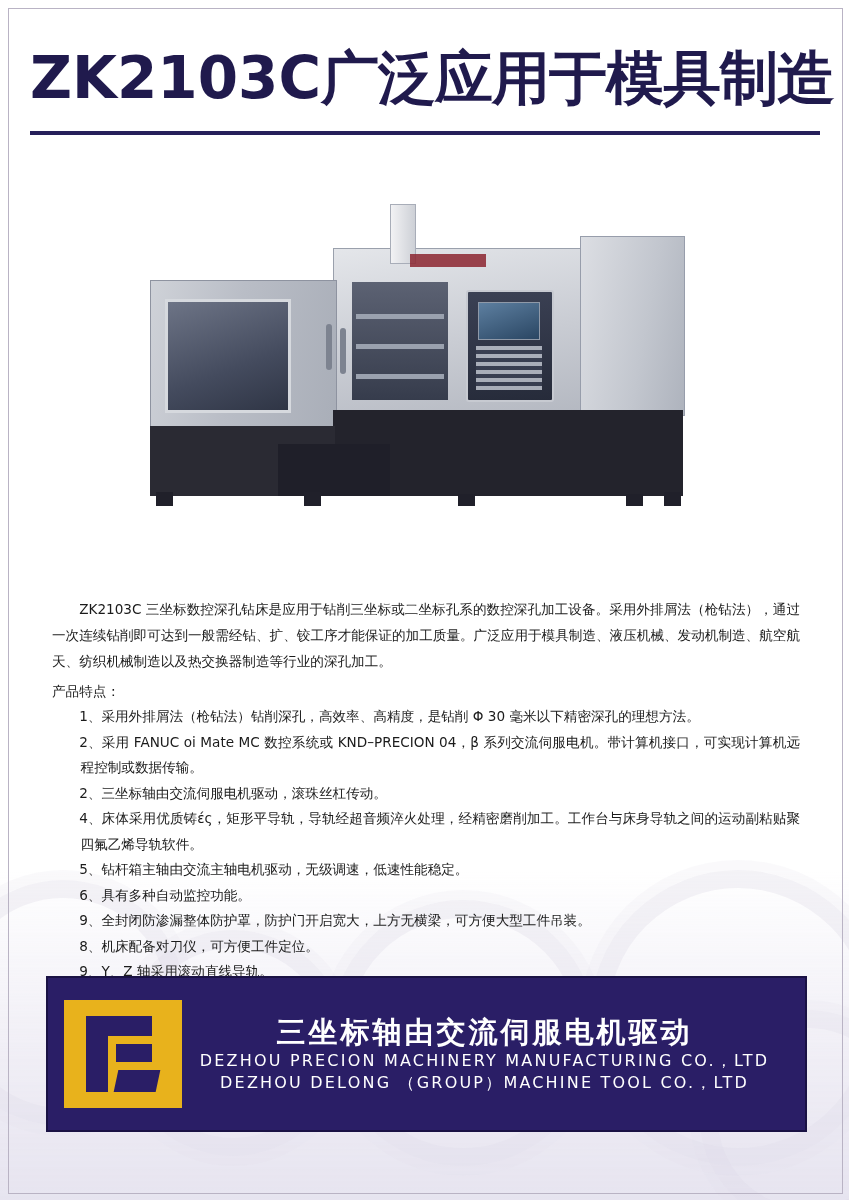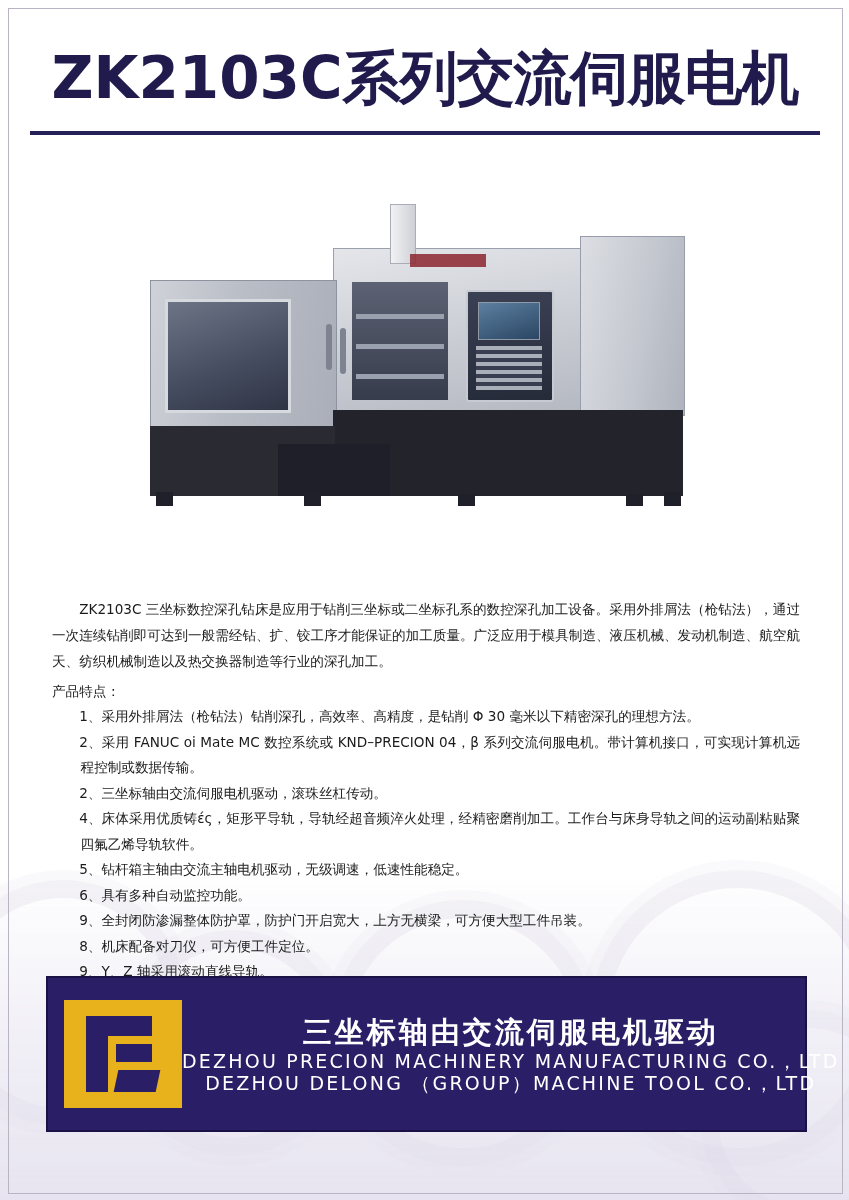--- a/index.html
+++ b/index.html
@@ -266,21 +266,21 @@
   .f-cn {
     color: #ffffff;
     font-size: 29px;
     font-weight: bold;
     letter-spacing: 3px;
     line-height: 36px;
     white-space: nowrap;
   }
   .f-en {
     color: #ffffff;
-    font-size: 19px;
+    font-size: 16px;
     letter-spacing: 2.2px;
     line-height: 22px;
     white-space: nowrap;
   }
 </style>
 </head>
 <body>
 
 <div class="page">
 
@@ -290,21 +290,21 @@
     <div class="gear" style="left:330px; top:900px; width:230px; height:230px;"></div>
     <div class="gear" style="left:590px; top:870px; width:260px; height:260px;"></div>
     <div class="gear" style="left:700px; top:1010px; width:180px; height:180px;"></div>
     <div class="bg-tint"></div>
   </div>
 
   <div class="sheet"></div>
 
   <div class="title-wrap">
     <div class="title">
-      <span class="model">ZK2103C</span><span>系列交流伺服电机</span>
+      <span class="model">ZK2103C</span><span>广泛应用于模具制造</span>
     </div>
   </div>
   <div class="title-rule"></div>
 
   <div class="photo">
     <div class="m-body-center"></div>
     <div class="m-inner-dark"></div>
     <div class="m-shelf" style="left:228px; top:118px; width:88px;"></div>
     <div class="m-shelf" style="left:228px; top:148px; width:88px;"></div>
     <div class="m-shelf" style="left:228px; top:178px; width:88px;"></div>

